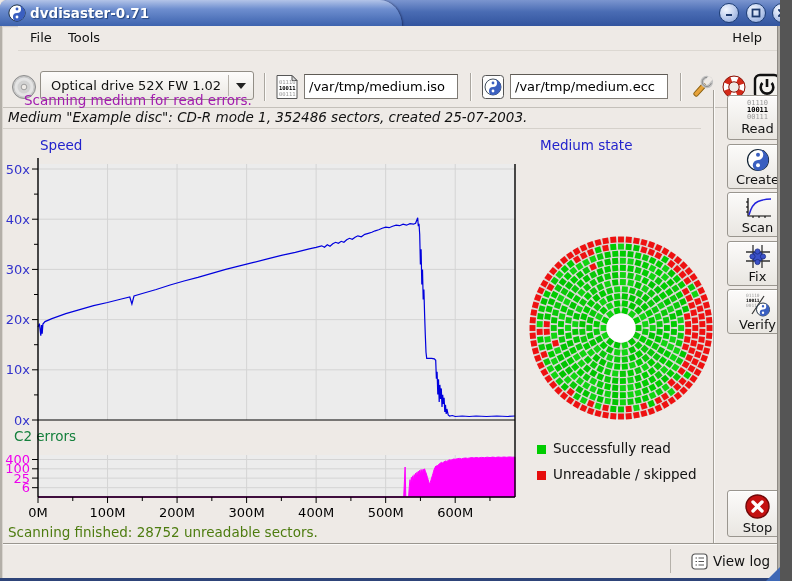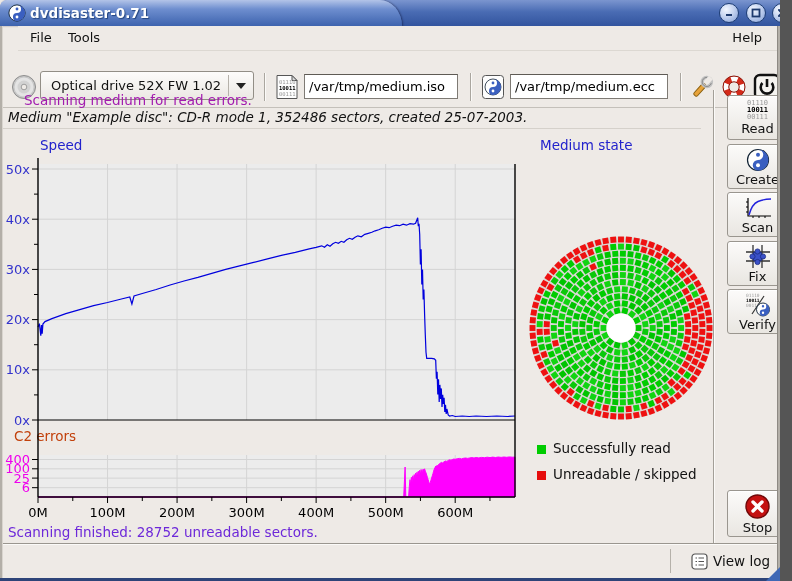--- a/index.html
+++ b/index.html
@@ -28,23 +28,23 @@
   #combo .combo-arrow{position:absolute;right:7px;top:11px;width:0;height:0;border-left:5px solid transparent;border-right:5px solid transparent;border-top:6px solid #222;}
   .entry{position:absolute;top:7px;height:25px;background:#fff;border:1px solid #7e7a74;border-top-color:#5e5a54;box-sizing:border-box;font-size:13px;color:#000;padding:0 4px;font-family:"DejaVu Sans","Liberation Sans",sans-serif;}
   
   #status-line1{position:absolute;left:8px;top:92px;font-size:13.5px;color:#a21caf;margin-left:16px;}
   #status-line2{position:absolute;left:8px;top:109px;font-size:13.5px;color:#111;font-style:italic;}
   #header-sep{position:absolute;left:2px;right:79px;top:128px;height:1px;background:#d5d1cb;}
   
   #charts{position:absolute;left:0;top:130px;pointer-events:none;}
   .plot-title{position:absolute;font-size:13.5px;}
   #speed-title{left:40px;top:137px;color:#2222cc;}
-  #c2-title{left:14px;top:428px;color:#c2410c;}
+  #c2-title{left:14px;top:428px;color:#15803d;}
   #medium-title{left:540px;top:137px;color:#2222cc;}
-  #finished-line{position:absolute;left:8px;top:524px;font-size:13.5px;color:#6d28d9;}
+  #finished-line{position:absolute;left:8px;top:524px;font-size:13.5px;color:#4d7c0f;}
   #vsep{position:absolute;left:713px;top:90px;height:453px;width:1px;background:#a39f98;border-right:1px solid #fbfaf8;}
   
   #disc-svg{position:absolute;left:528px;top:230px;}
   .legend-item{position:absolute;left:537px;font-size:13.5px;color:#111;}
   .legend-sq{display:inline-block;width:9px;height:9px;margin-right:7px;vertical-align:-1px;}
   
   .side-btn{position:absolute;left:727px;width:61px;height:45px;background:linear-gradient(180deg,#fcfbfa,#e9e6e1);border:1px solid #9a968f;border-radius:3px;box-sizing:border-box;display:flex;flex-direction:column;align-items:center;justify-content:center;cursor:pointer;box-shadow:inset 0 1px 0 #fff;}
   .side-btn .lbl{font-size:13px;color:#111;line-height:13px;margin-top:1px;}
   #btn-read{top:95px;} #btn-create{top:144px;} #btn-scan{top:192px;} #btn-fix{top:241px;} #btn-verify{top:289px;} #btn-stop{top:490px;height:47px;}
   .read-icon{font-family:"DejaVu Sans Mono","Liberation Mono",monospace;font-size:7px;line-height:7px;color:#999;text-align:center;}

